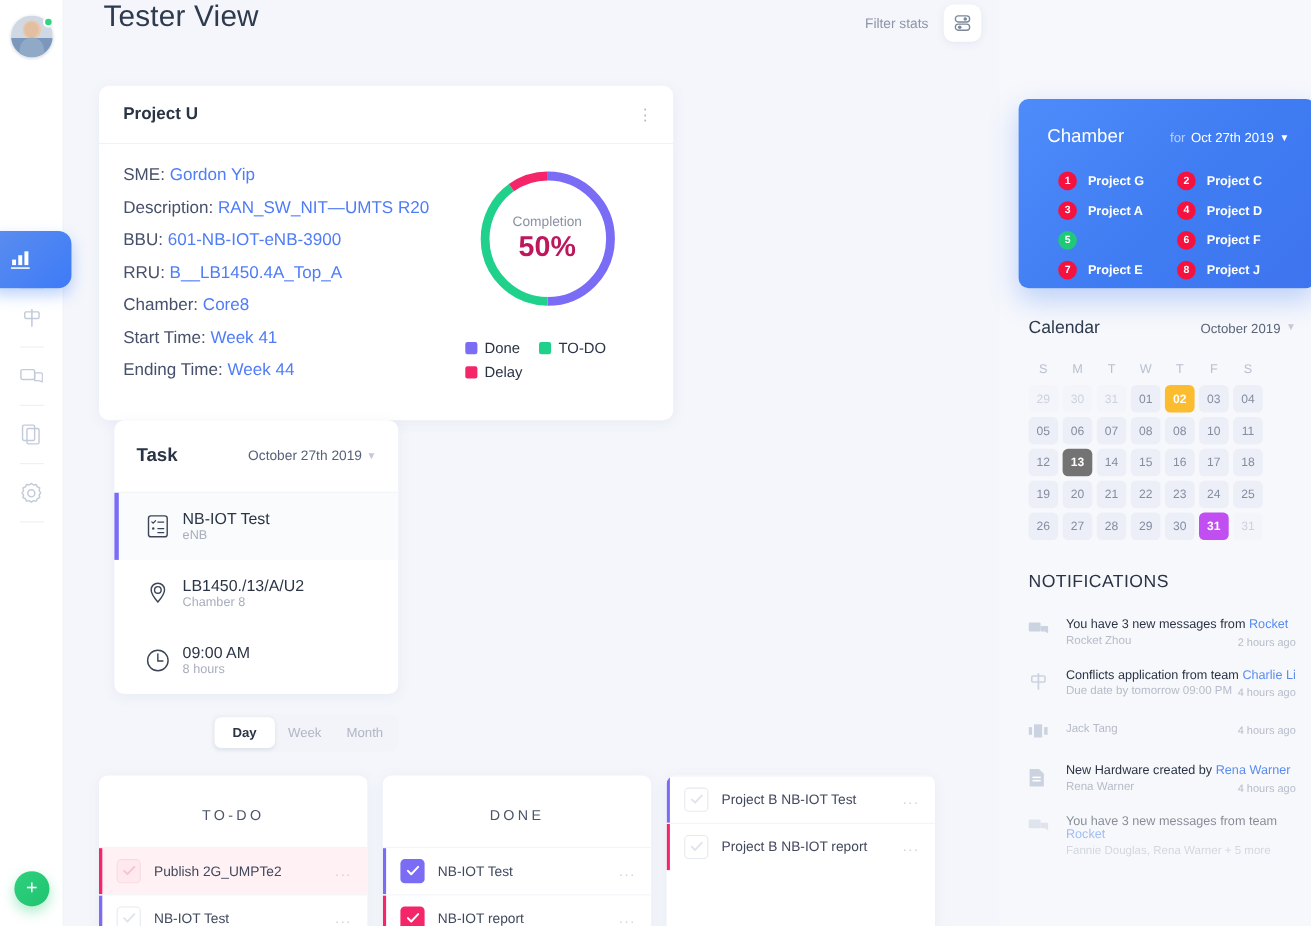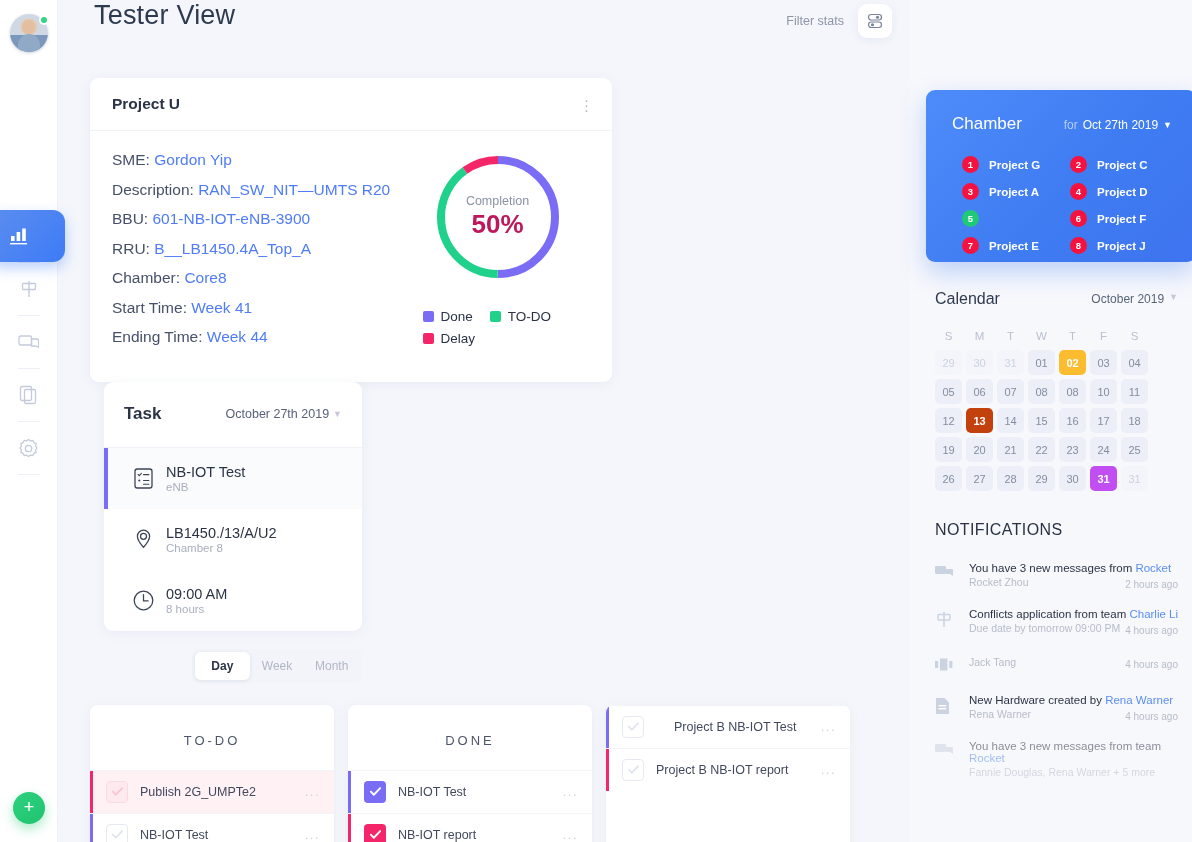--- a/index.html
+++ b/index.html
@@ -166,21 +166,21 @@
   .cal-head { display:flex; align-items:center; padding: 28px 14px 0 26px; }
   .cal-head .t { font-size: 16px; color:#2e3a4d; }
   .cal-head .m { margin-left:auto; font-size: 12px; color:#5a6478; display:flex; gap:5px; align-items:flex-start;}
   .cal { padding: 14px 14px 0 22px; }
   .cal table { border-collapse: separate; border-spacing: 4px; }
   .cal th { font-size: 11.5px; color:#b9c0cf; font-weight: 400; width: 27px; height: 20px; }
   .cal td { width: 27px; height: 25px; text-align:center; font-size: 11px; border-radius: 5px;
             background:#eceff7; color:#848da0; cursor:pointer; }
   .cal td.mute { background:#f3f5fa; color:#ccd2de; }
   .cal td.amber { background:#fcbc2f; color:#fff; font-weight:700; }
-  .cal td.green { background:#c2410c; color:#fff; font-weight:700; }
+  .cal td.green { background:#737373; color:#fff; font-weight:700; }
   .cal td.purple { background:#c04ef0; color:#fff; font-weight:700; }
 
   .notif-title { font-size: 16px; color:#2a3243; letter-spacing:.4px; padding: 26px 0 0 26px; }
   .notif { padding: 14px 14px 0 26px; }
   .nrow { display:flex; gap: 14px; padding: 9px 0 9px 0; }
   .nicon { width: 20px; color:#ccd3e0; flex:0 0 20px; padding-top:3px;}
   .ntxt { flex:1; }
   .nmain { font-size: 11.5px; color:#2b3445; }
   .nmain .lk { color:#5b8def; }
   .nsub { font-size: 10.5px; color:#b6bcc9; margin-top: 2px; }
@@ -438,21 +438,21 @@
                   <path d="M2 7.2l3.2 3.3L12 3.3" fill="none" stroke="#fff" stroke-width="2" stroke-linecap="round" stroke-linejoin="round"></path>
                 </svg>
             </div>
             <div class="item-label">NB-IOT report</div>
             <div class="dots">...</div>
           </div>
 
         </div>
 
         <div class="col">
-          <div class="item" style="--a: #7b6cf6; background-image: linear-gradient(rgb(123, 108, 246), rgb(123, 108, 246)); background-repeat: no-repeat; background-size: 3px 100%; background-position: left top; gap: 18px;">
+          <div class="item" style="--a: #7b6cf6; background-image: linear-gradient(rgb(123, 108, 246), rgb(123, 108, 246)); background-repeat: no-repeat; background-size: 3px 100%; background-position: left top;">
             <div class="chk">
               <svg viewBox="0 0 14 14">
                   <path d="M2 7.2l3.2 3.3L12 3.3" fill="none" stroke="#dfe3ec" stroke-width="1.8" stroke-linecap="round" stroke-linejoin="round"></path>
                 </svg>
             </div>
             <div class="item-label">Project B NB-IOT Test</div>
             <div class="dots">...</div>
           </div>
           <div class="item" style="--a: #f5256a; background-image: linear-gradient(rgb(245, 37, 106), rgb(245, 37, 106)); background-repeat: no-repeat; background-size: 3px 100%; background-position: left top;">
             <div class="chk">

